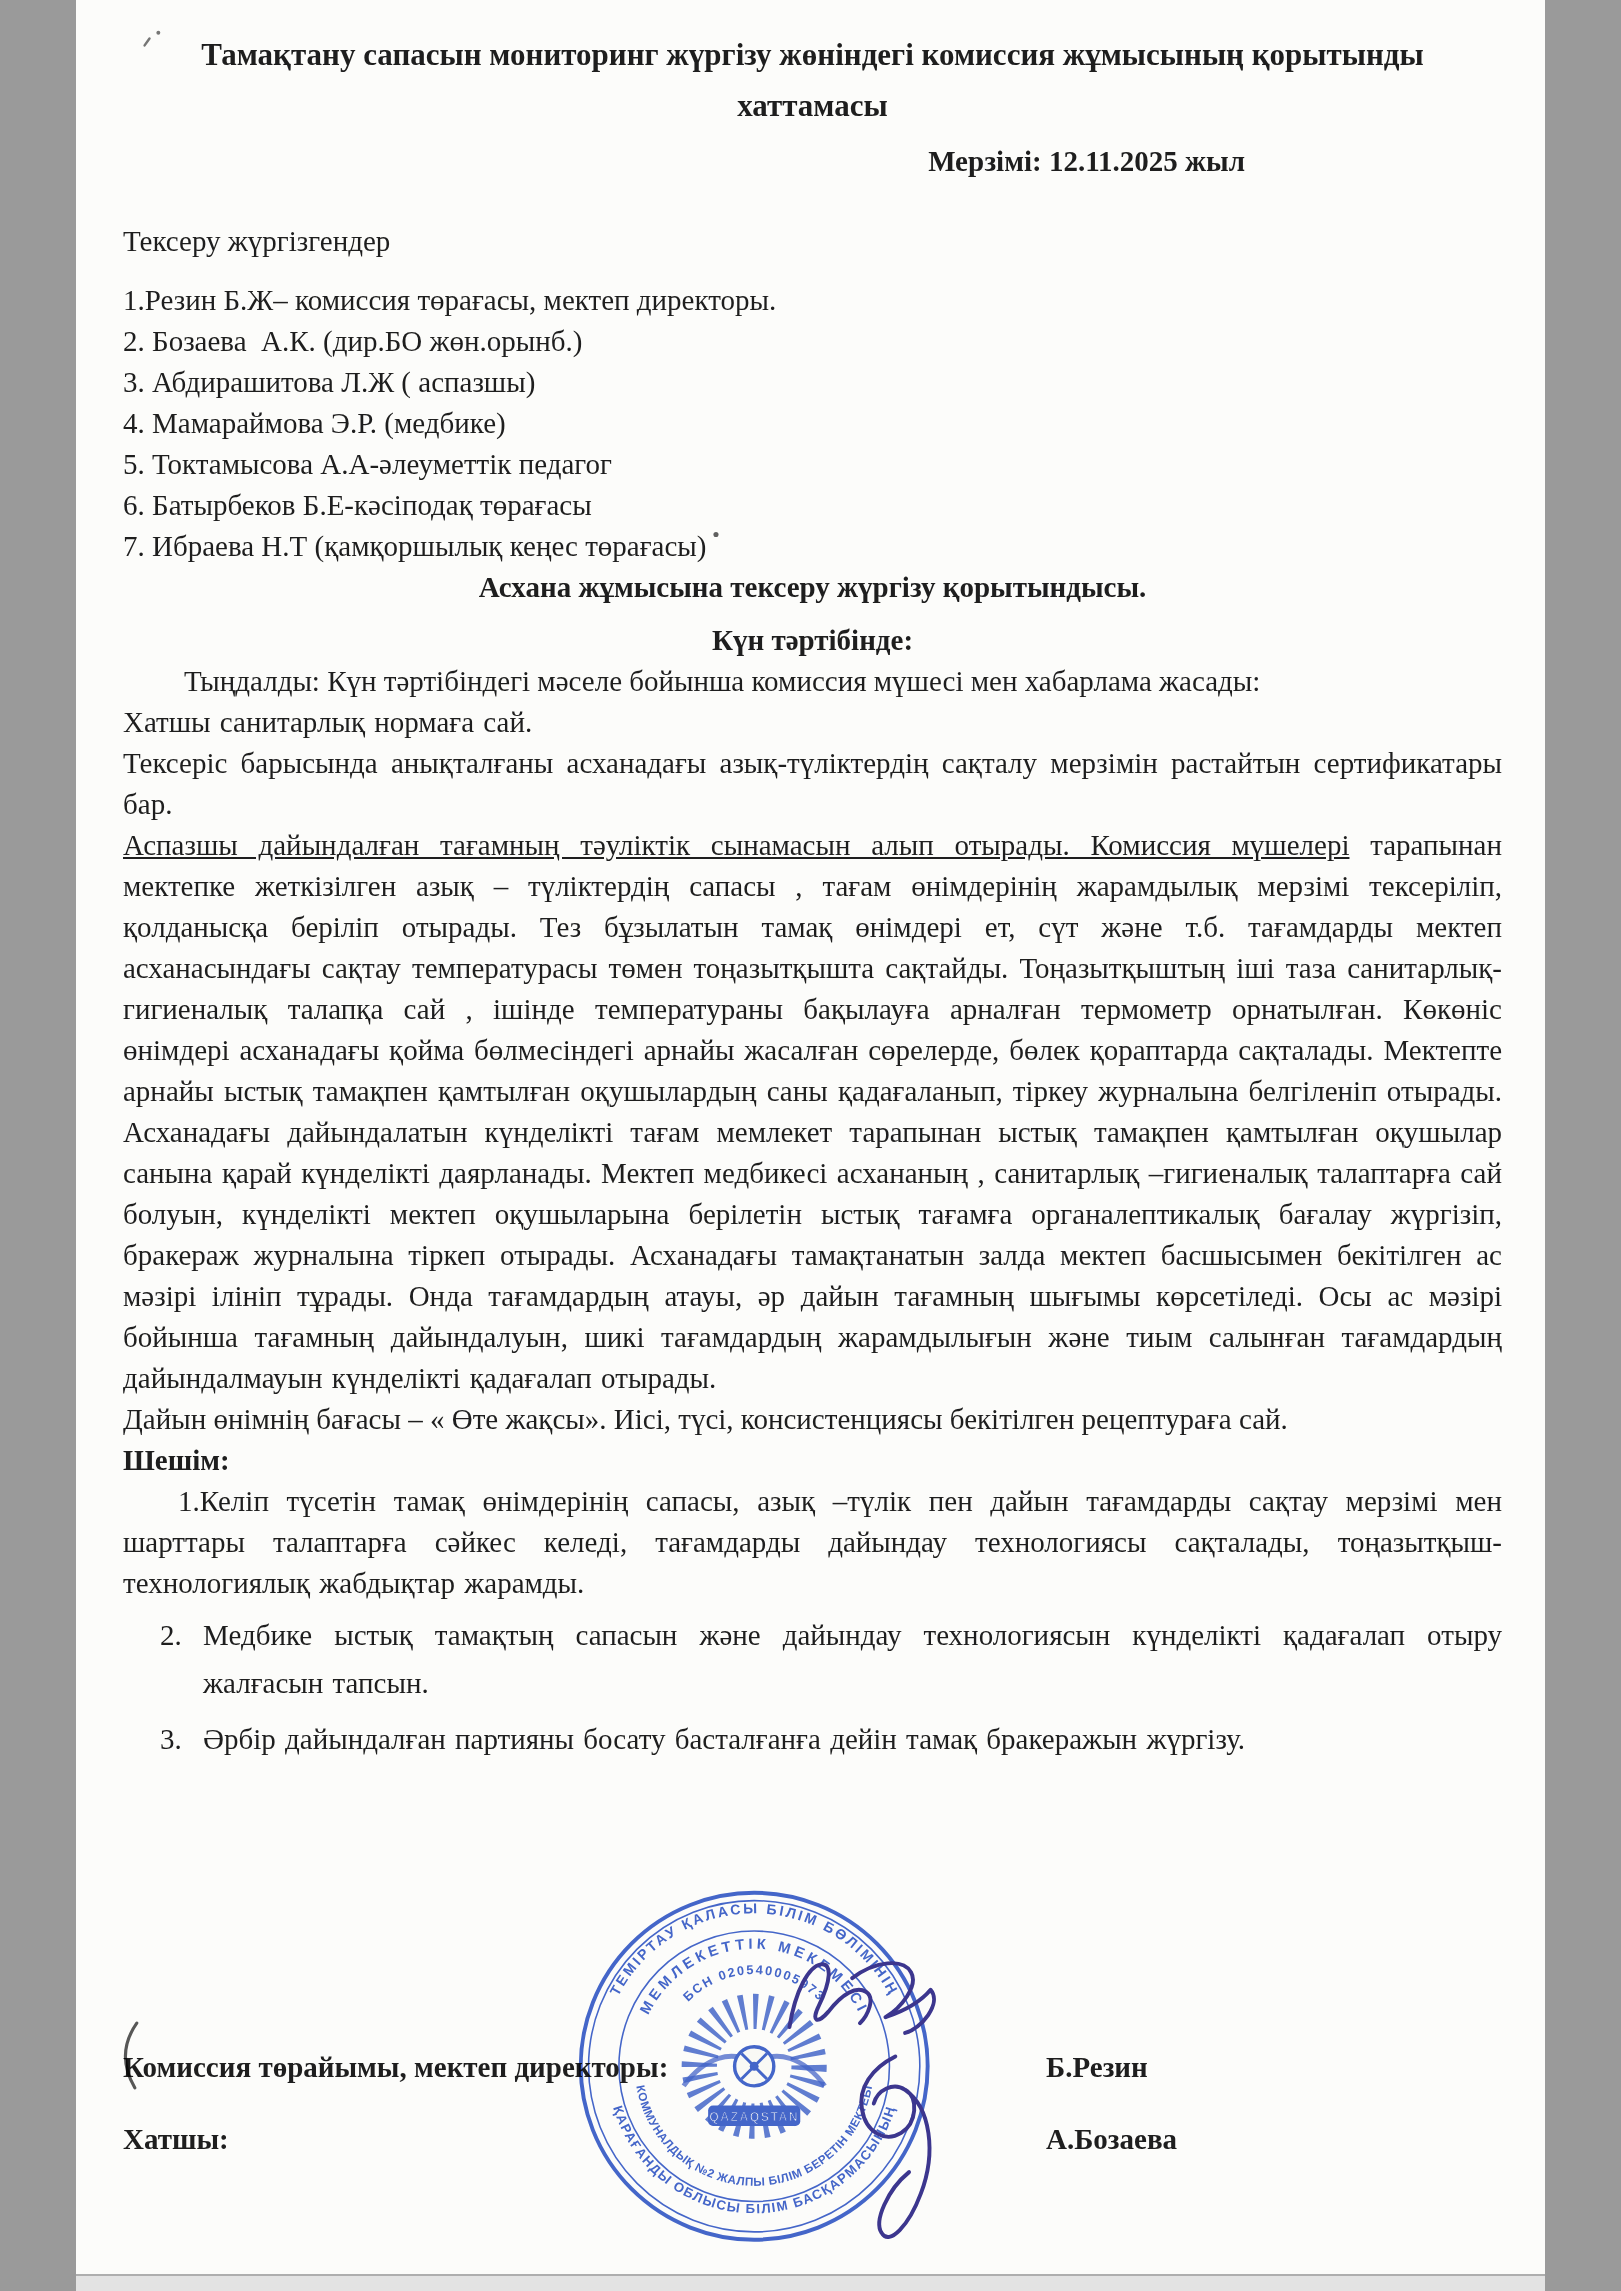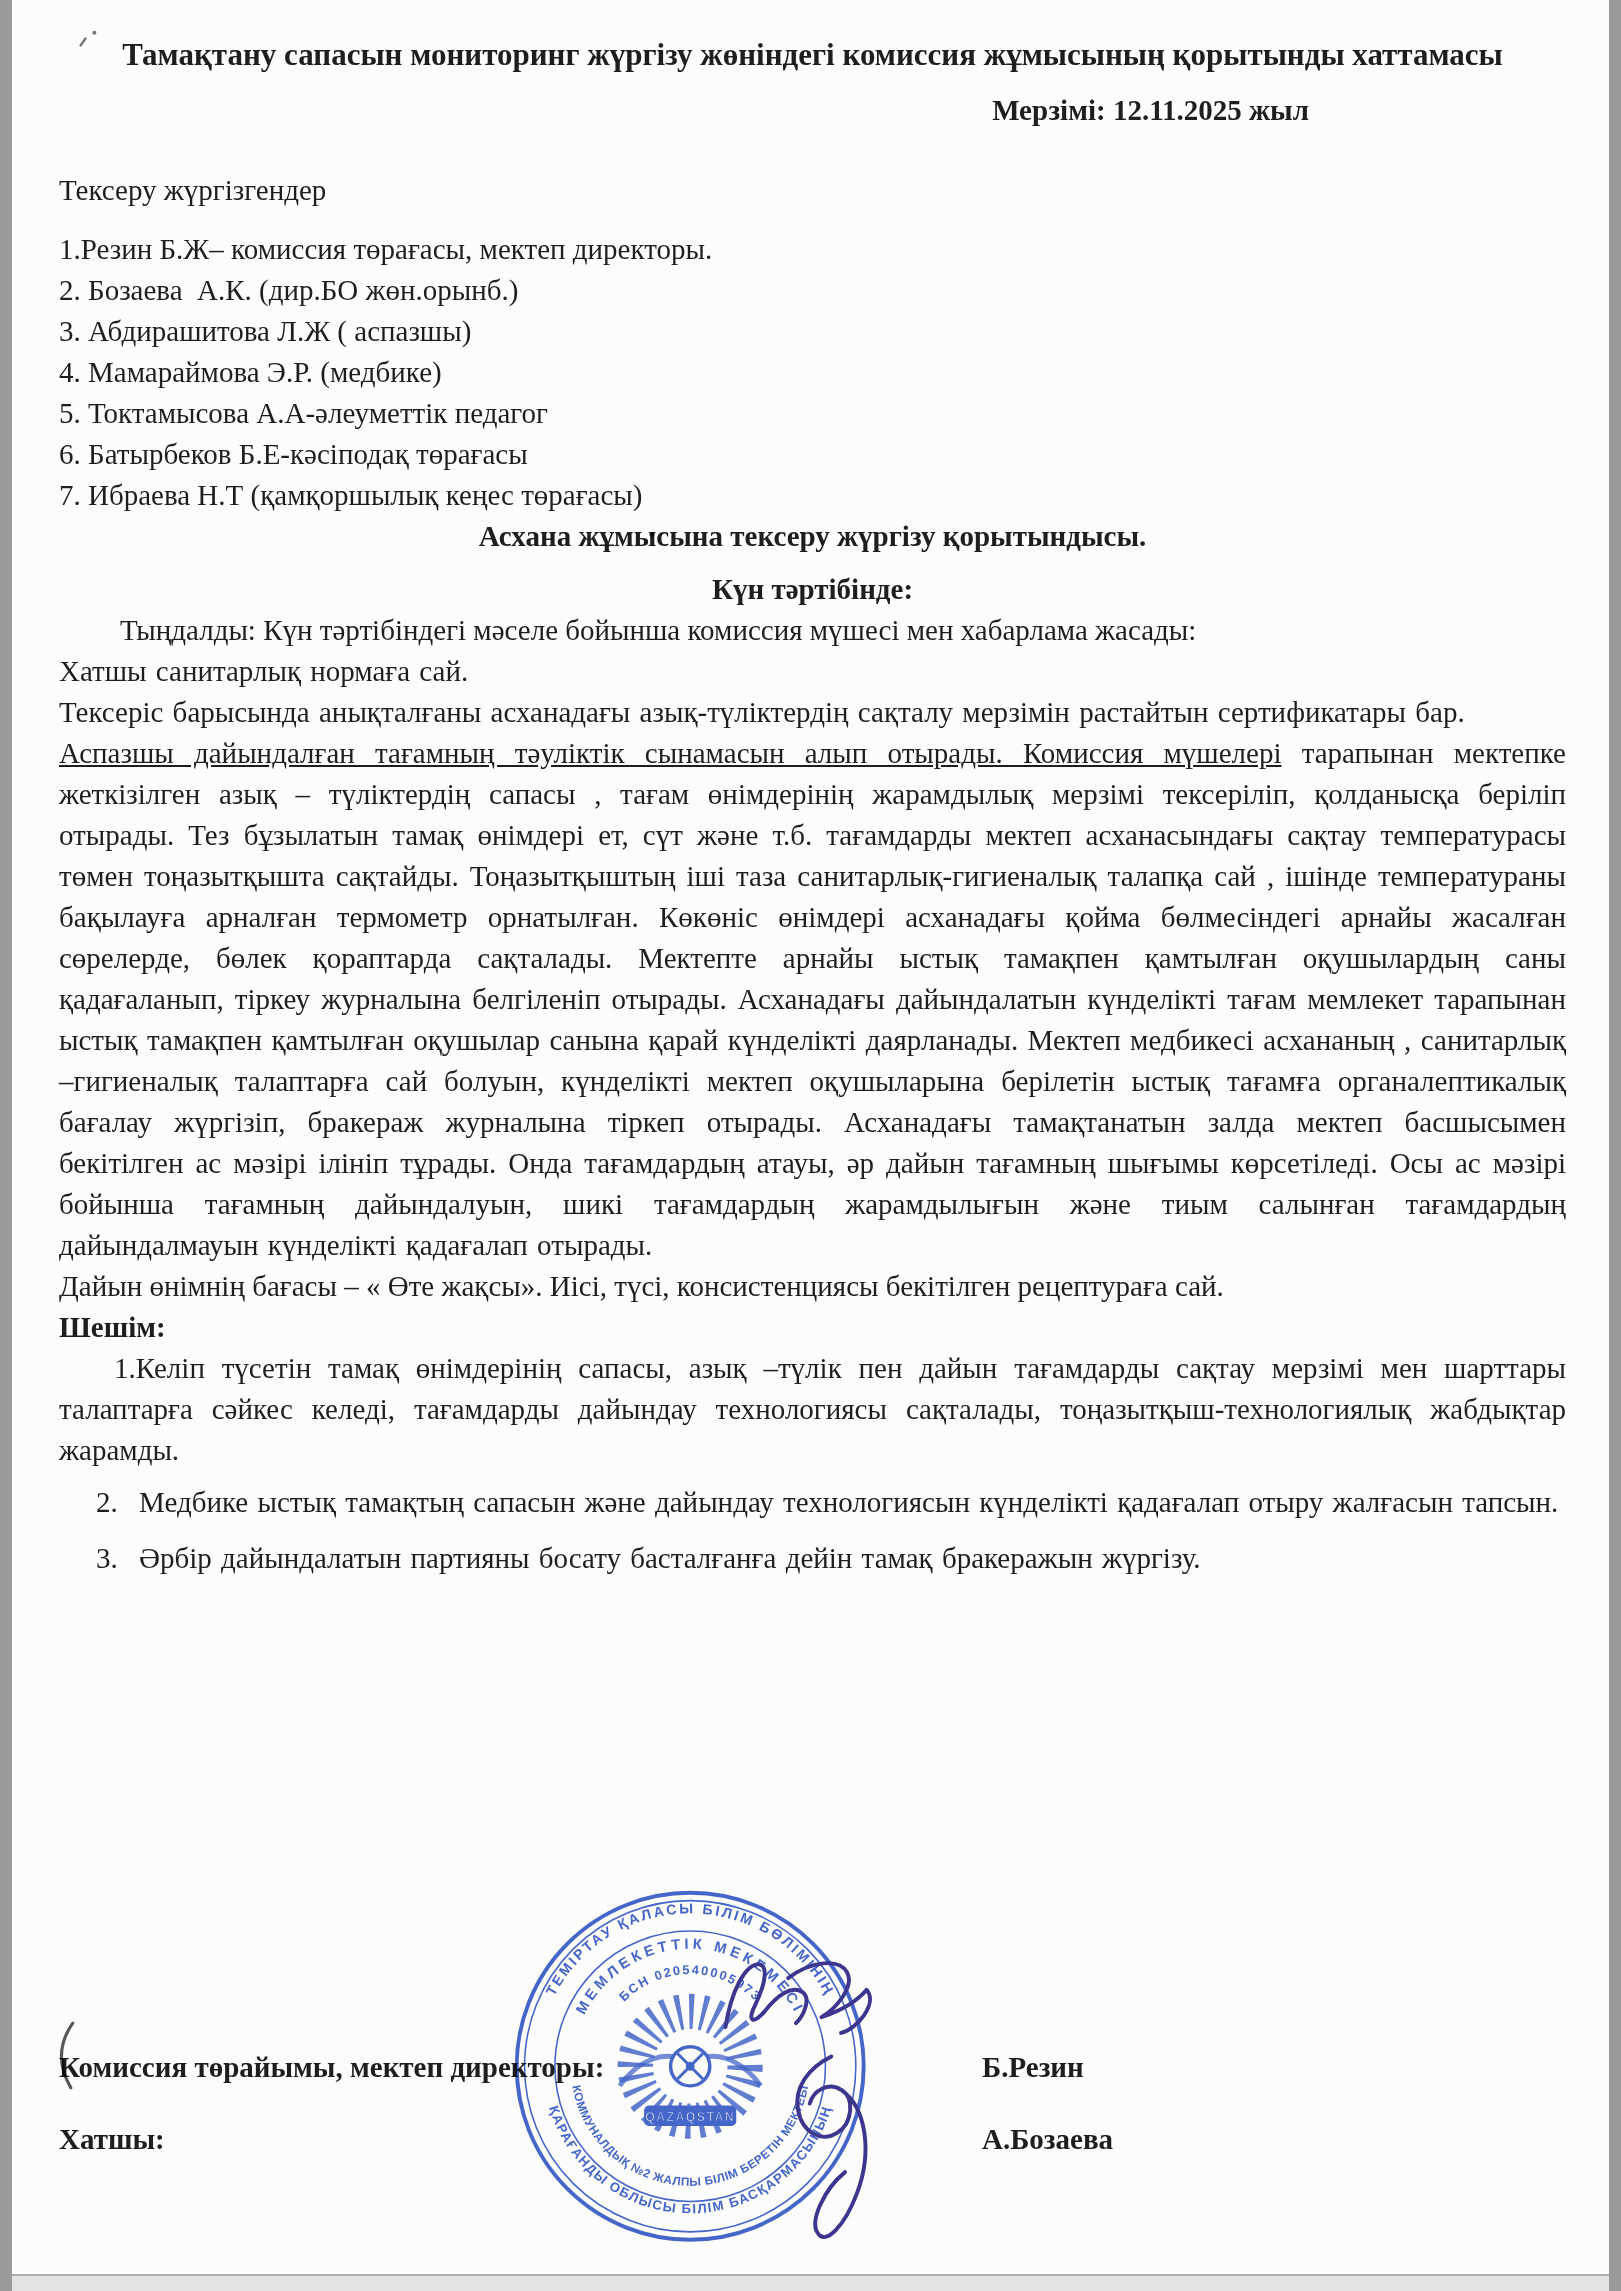--- a/index.html
+++ b/index.html
@@ -1,17 +1,17 @@
 <!DOCTYPE html>
 <html lang="kk"><head>
 <meta charset="utf-8">
 <style>
   html,body{margin:0;padding:0;background:#9a9a9a;}
   .page{
-    position:relative;width:1597px;height:2292px;margin:0 auto;background:#fcfcfa;
+    position:relative;width:1469px;height:2292px;margin:0 auto;background:#fcfcfa;
     font-family:"Liberation Serif","DejaVu Serif",serif;color:#1e1e1e;
     font-size:29px;line-height:41px;box-sizing:border-box;
     padding:25.5px 43px 0 47px;overflow:hidden;
   }
   .b{font-weight:bold;}
   .title{font-weight:bold;text-align:center;font-size:31px;line-height:51px;margin:3.9px 45px 0 45px;}
   .date-line{font-weight:bold;text-align:right;padding-right:257px;margin-top:9.8px;}
   .inspectors-heading{font-weight:normal;margin-top:39px;}
   .inspectors{margin-top:17.6px;}
   .line{white-space:pre-wrap;}
@@ -80,21 +80,21 @@
 
   <div>
 
       <div class="dli">
         <span class="dnum">2.</span>
         <span class="dtext">Медбике ыстық тамақтың сапасын және дайындау технологиясын күнделікті қадағалап отыру жалғасын тапсын.</span>
       </div>
 
       <div class="dli">
         <span class="dnum">3.</span>
-        <span class="dtext">Әрбір дайындалатын партияны босату басталғанға дейін тамақ бракеражын жүргізу.</span>
+        <span class="dtext">Әрбір дайындалған партияны босату басталғанға дейін тамақ бракеражын жүргізу.</span>
       </div>
     </div>
 
   <div class="sig-row secretary">
     <span>Хатшы:</span>
     <span class="name">А.Бозаева</span>
   </div>
 
   <div class="sig-row chair">
     <span>Комиссия төрайымы, мектеп директоры:</span>

